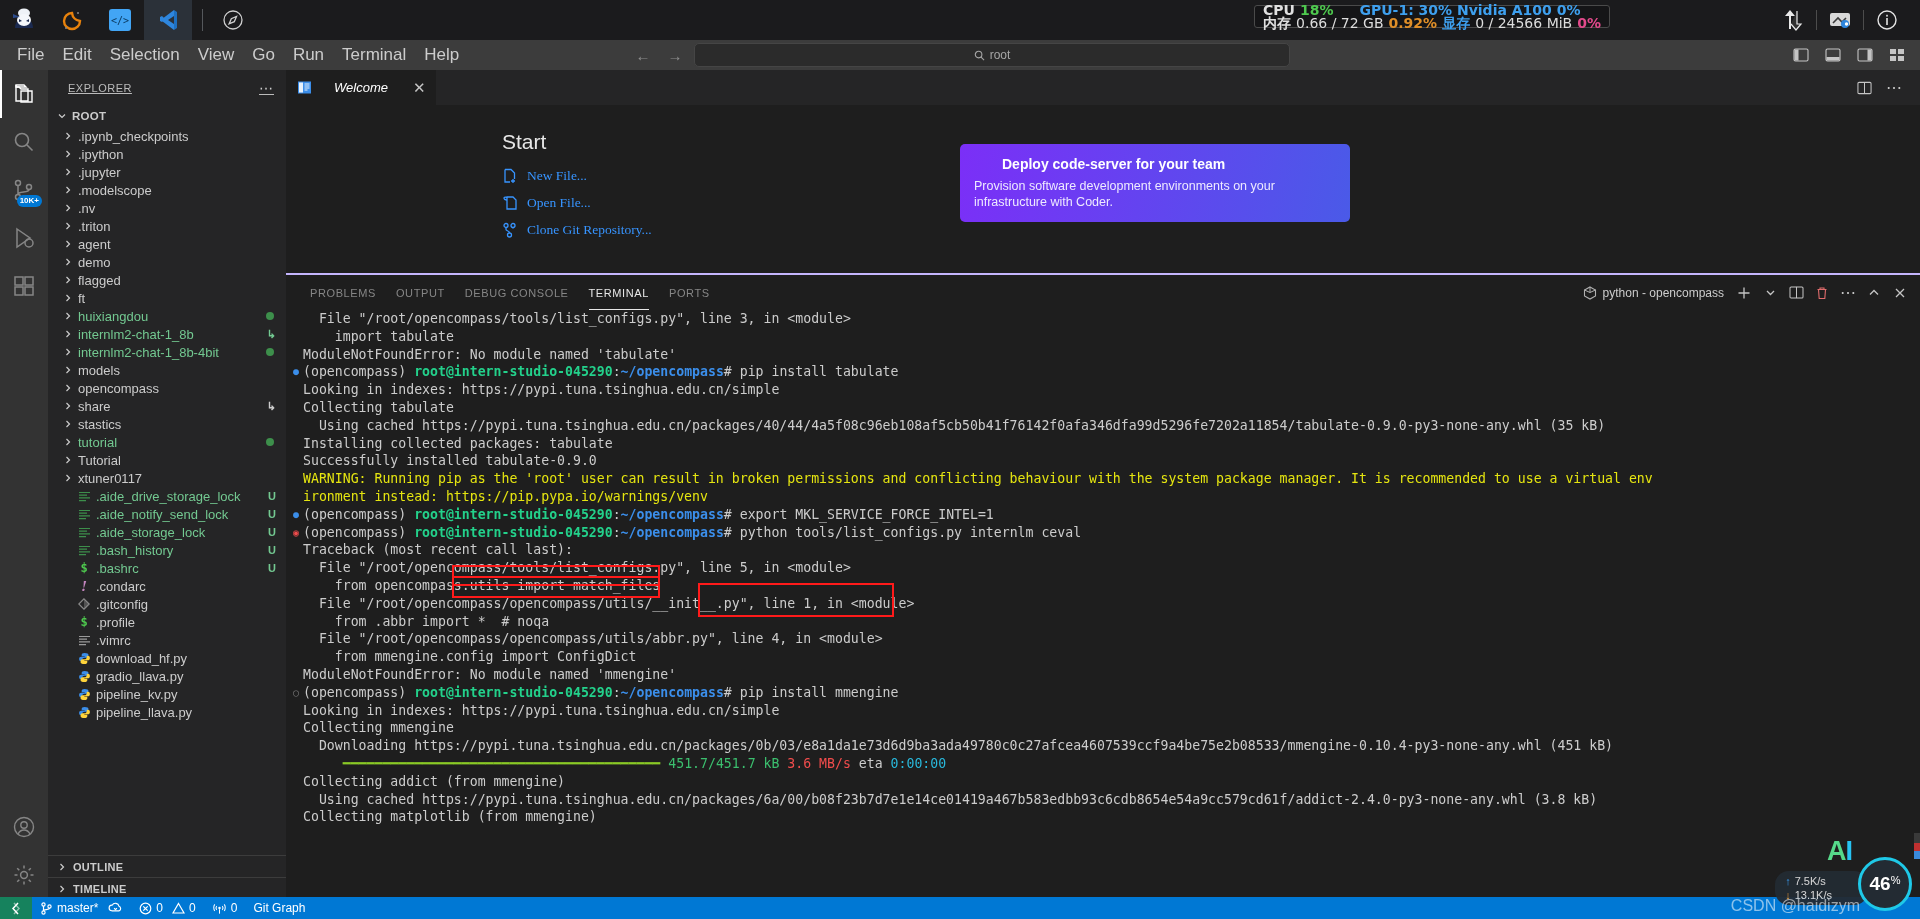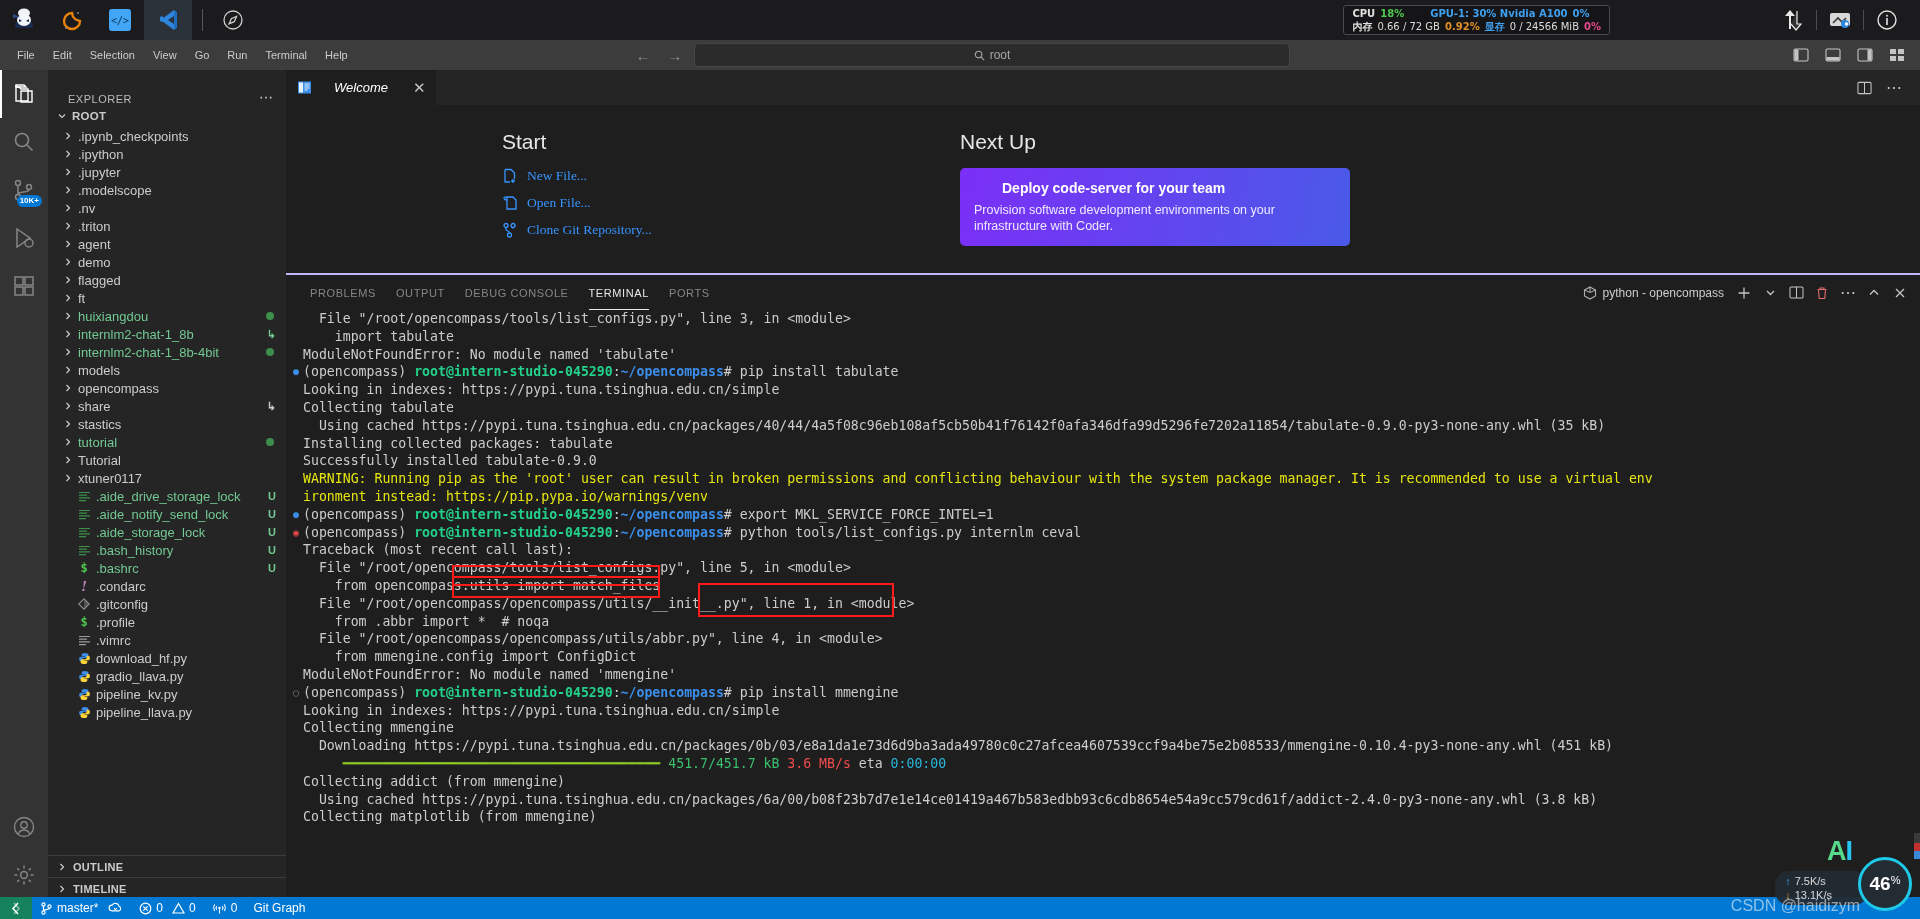--- a/index.html
+++ b/index.html
@@ -26,26 +26,26 @@
   .otab.active { background: #2b3139; }
   .otab-sep {
     width: 1px; height: 22px; background: #55585c; margin: 0 10px;
   }
   .nav-btn {
     width: 40px; height: 40px; display: flex; align-items: center; justify-content: center;
   }
 
   .sysbox {
     position: absolute; right: 310px; top: 5px;
-    height: 30px;
+    height: 23px;
     border: 1px solid #4a4a4a; border-radius: 3px;
     background: #151517;
     padding: 1px 8px 1px 8px;
     display: flex; flex-direction: column; justify-content: center;
-    font-size: 10px; line-height: 13px;
+    font-size: 14px; line-height: 13px;
     font-family: "DejaVu Sans", sans-serif;
     white-space: nowrap;
   }
   .sysrow { display: flex; gap: 5px; align-items: baseline; }
   .sys-lbl { color: #e0e0e0; font-weight: bold; }
   .sys-green { color: #4ec94e; font-weight: bold; }
   .sys-orange { color: #e08f28; font-weight: bold; }
   .sys-blue { color: #3ea0ef; font-weight: bold; text-align: center; }
   .sys-pink { color: #e24a8b; font-weight: bold; }
   .sys-white { color: #dddddd; }
@@ -56,21 +56,21 @@
   .tvsep { width: 1px; height: 20px; background: #4c4c4c; }
 
   
   .menubar {
     position: absolute; top: 40px; left: 0; width: 1920px; height: 30px;
     background: #3c3c3c;
     display: flex; align-items: center;
   }
   .menu-items { display: flex; align-items: center; padding-left: 8px; }
   .menu-item {
-    font-size: 11px; color: #cccccc; padding: 4px 9px; border-radius: 3px;
+    font-size: 17px; color: #cccccc; padding: 4px 9px; border-radius: 3px;
   }
   .mb-center {
     position: absolute; left: 50%; transform: translateX(-50%);
     display: flex; align-items: center; gap: 6px;
     width: 660px;
   }
   .arrow-btn { width: 26px; height: 22px; display: flex; align-items: center; justify-content: center; color: #8e8e8e; font-size: 15px; }
   .qsearch {
     flex: 1; height: 24px; background: #2b2b2b; border: 1px solid #454545; border-radius: 5px;
     display: flex; align-items: center; justify-content: center; gap: 5px;
@@ -101,23 +101,23 @@
   }
   .act-bottom { margin-top: auto; display: flex; flex-direction: column; }
 
   
   .sidebar {
     position: absolute; top: 70px; left: 48px; width: 238px; height: 829px;
     background: #252526;
     display: flex; flex-direction: column;
   }
   .sb-title {
-    height: 35px; display: flex; align-items: flex-end; justify-content: space-between;
+    height: 35px; display: flex; align-items: center; justify-content: space-between;
     padding: 0 12px 0 20px;
-    font-size: 11px; letter-spacing: .5px; color: #bbbbbb; font-weight: 400;
+    font-size: 11px; letter-spacing: .5px; color: #bbbbbb; font-weight: 400; text-decoration: underline;
   }
   .sb-dots { color: #cccccc; font-size: 14px; letter-spacing: 1px; }
   .sb-root {
     height: 22px; display: flex; align-items: center; gap: 3px;
     padding-left: 7px; font-size: 11.5px; font-weight: bold; color: #cccccc;
     letter-spacing: .3px;
   }
   .tree { flex: 1; overflow: hidden; }
   .trow {
     height: 18px; display: flex; align-items: center;
@@ -855,21 +855,20 @@
                 <circle cx="4" cy="3.5" r="2" fill="none" stroke="#3794ff" stroke-width="1.3"></circle>
                 <circle cx="11" cy="3.5" r="2" fill="none" stroke="#3794ff" stroke-width="1.3"></circle>
                 <circle cx="7.5" cy="13" r="2" fill="none" stroke="#3794ff" stroke-width="1.3"></circle>
                 <path d="M4 5.5v2c0 1.5 3.5 1 3.5 3.5M11 5.5v1" fill="none" stroke="#3794ff" stroke-width="1.3"></path>
               </svg>
           </span>
           <span>Clone Git Repository...</span>
         </div>
       </div>
       <div class="w-next">
-        <div class="w-h">Next Up</div>
         <div class="w-card">
           <div class="w-card-t">Deploy code-server for your team</div>
           <div class="w-card-d">Provision software development environments on your infrastructure with Coder.</div>
         </div>
       </div>
     </div>
 
     <div class="panel">
       <div class="panel-head">
         <div class="ptab">PROBLEMS</div>

